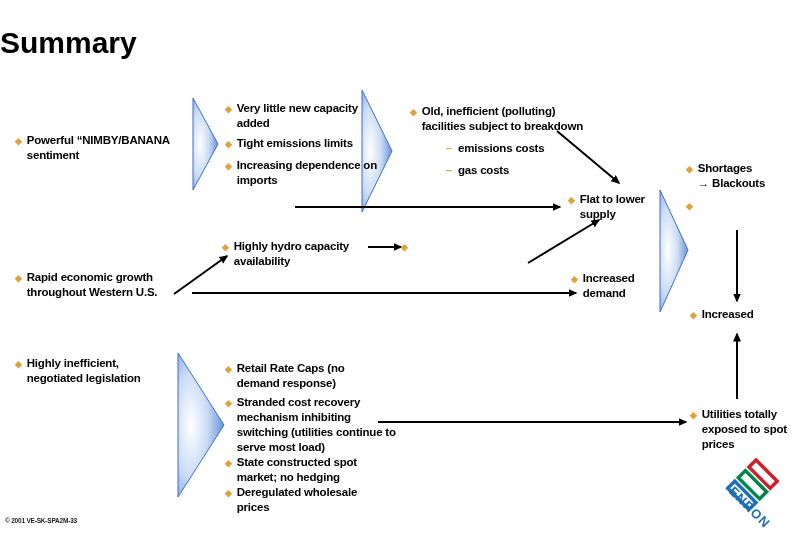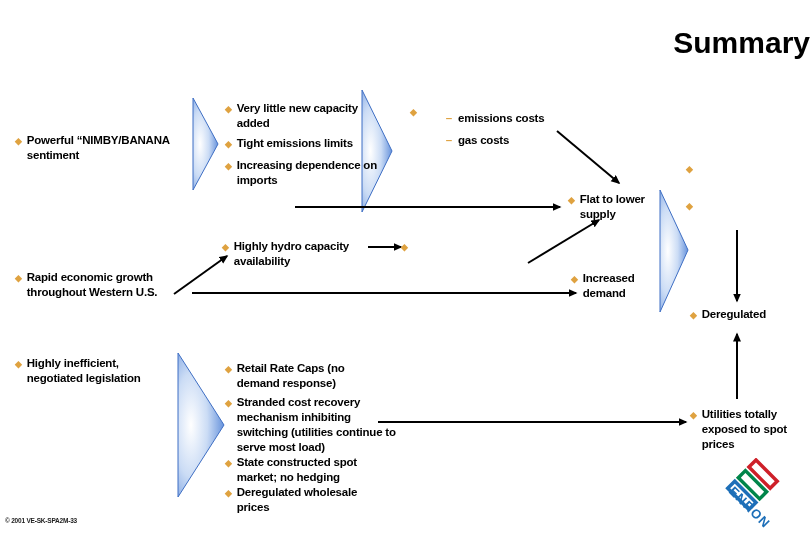--- a/index.html
+++ b/index.html
@@ -2,21 +2,21 @@
 <html><head>
 <meta charset="utf-8">
 <style>
   html,body{margin:0;padding:0;}
   body{
     width:810px;height:540px;position:relative;overflow:hidden;
     background:#ffffff;color:#000;
     font-family:"Liberation Sans",sans-serif;font-weight:bold;
   }
   #title{
-    position:absolute;top:26px;left:0;width:100%;text-align:right;
+    position:absolute;top:26px;left:0;width:100%;text-align:left;
     font-size:30px;letter-spacing:0px;z-index:2;
   }
   .node{
     position:absolute;display:flex;gap:5px;align-items:flex-start;
     font-size:11.5px;line-height:15px;letter-spacing:-0.2px;z-index:2;
   }
   .bullet{
     color:#DFA240;font-size:9px;line-height:15px;flex:0 0 auto;
     transform:translateY(0.5px);
   }
@@ -79,38 +79,43 @@
 </div>
 
 <div class="node" style="left:225px;top:158px;width:155px;">
   <span class="bullet">◆</span>
   <span class="txt">Increasing dependence on imports</span>
 </div>
 
 <div class="node" style="left:410px;top:104px;width:185px;">
   <span class="bullet">◆</span>
   <div>
+    <div class="txt" style="width:165px;">Old, inefficient (polluting) facilities subject to breakdown</div>
     <div class="subline">
       <span class="dash">–</span>
       <span>emissions costs</span>
     </div>
     <div class="subline">
       <span class="dash">–</span>
       <span>gas costs</span>
     </div>
   </div>
 </div>
 
 <div class="node" style="left:568px;top:192px;width:92px;">
   <span class="bullet">◆</span>
   <span class="txt">Flat to lower supply</span>
 </div>
 
 <div class="node" style="left:686px;top:161px;width:105px;">
   <span class="bullet">◆</span>
+  <div>
+    <div>Shortages</div>
+    <div>→ Blackouts</div>
+  </div>
 </div>
 
 <div class="node" style="left:686px;top:198px;width:105px;">
   <span class="bullet">◆</span>
 </div>
 
 <div class="node" style="left:222px;top:239px;width:155px;">
   <span class="bullet">◆</span>
   <span class="txt">Highly hydro capacity availability</span>
 </div>
@@ -124,21 +129,21 @@
   <span class="txt">Rapid economic growth throughout Western U.S.</span>
 </div>
 
 <div class="node" style="left:571px;top:271px;width:75px;">
   <span class="bullet">◆</span>
   <span class="txt">Increased demand</span>
 </div>
 
 <div class="node" style="left:690px;top:307px;width:110px;">
   <span class="bullet">◆</span>
-  <span class="txt">Deregulated</span>
+  <span class="txt">Increased</span>
 </div>
 
 <div class="node" style="left:15px;top:356px;width:160px;">
   <span class="bullet">◆</span>
   <span class="txt">Highly inefficient, negotiated legislation</span>
 </div>
 
 <div class="node" style="left:225px;top:361px;width:165px;">
   <span class="bullet">◆</span>
   <span class="txt">Retail Rate Caps (no demand response)</span>

